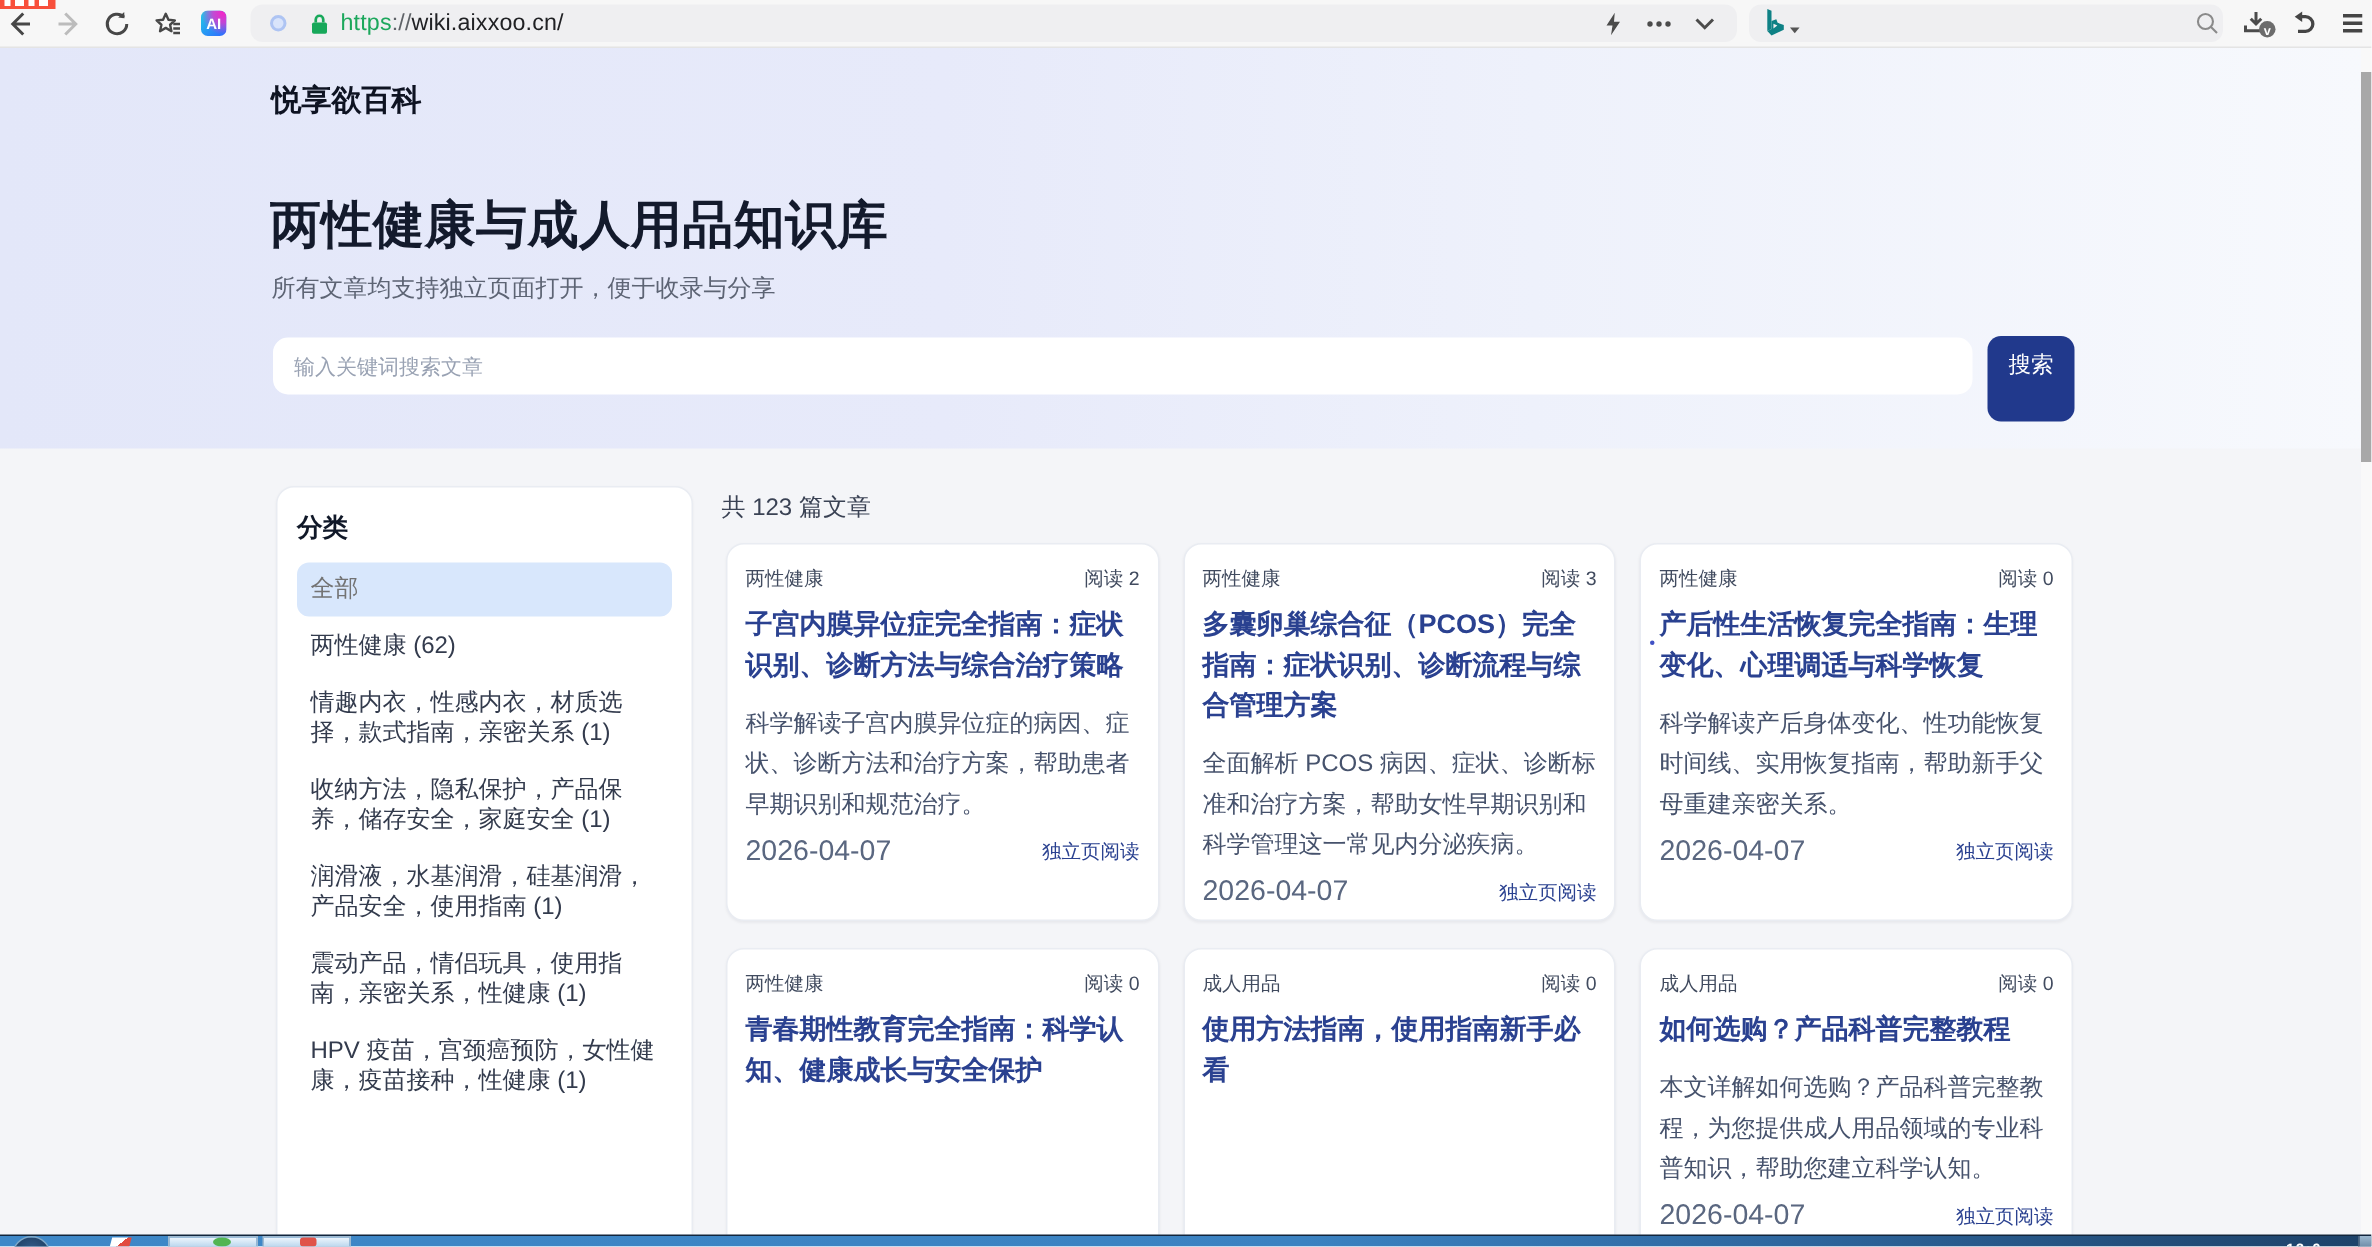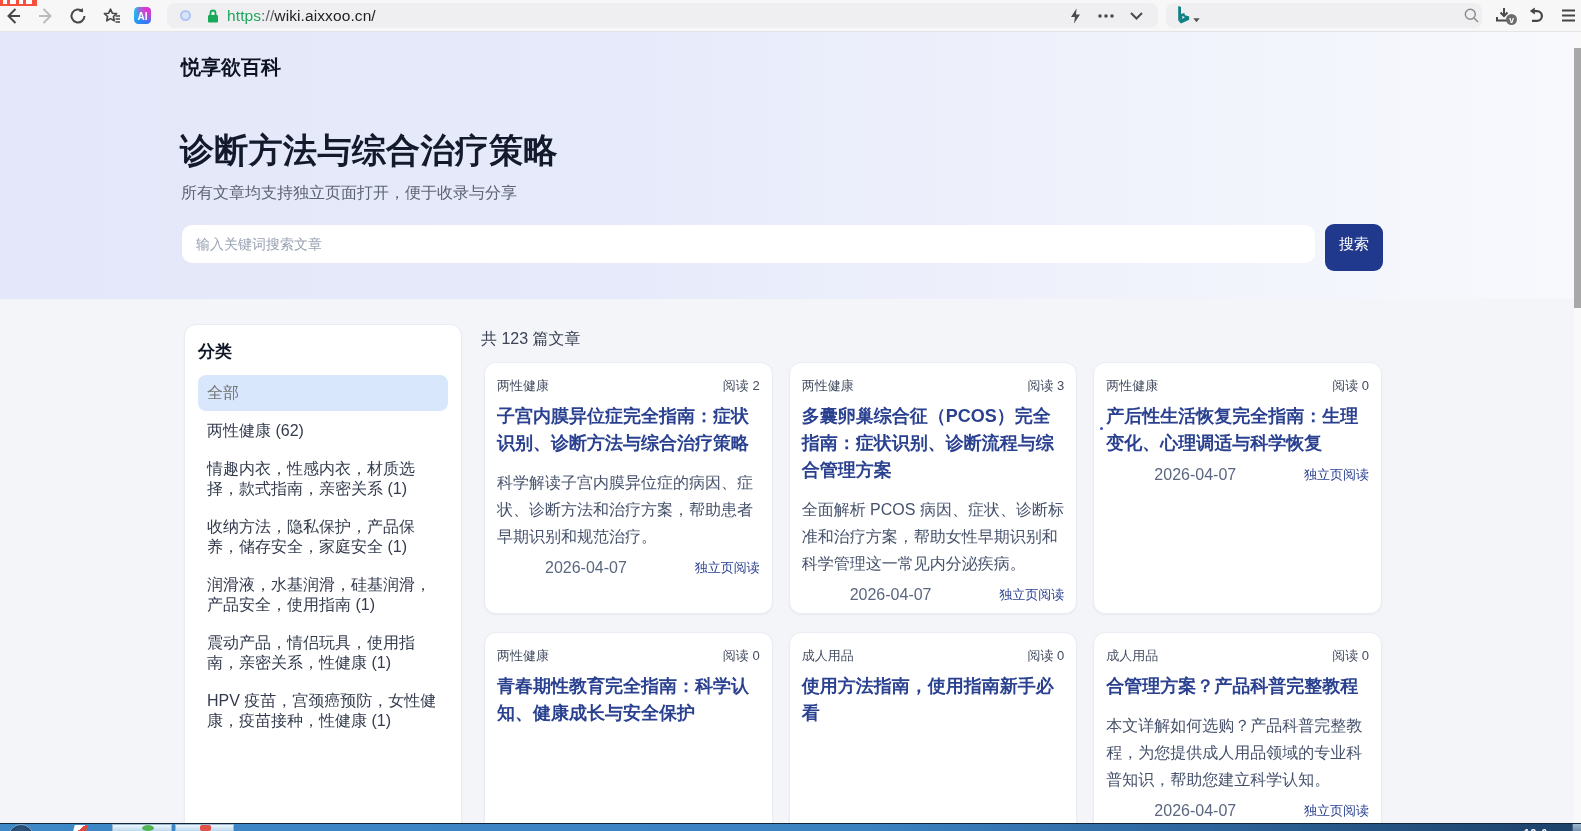--- a/index.html
+++ b/index.html
@@ -20,59 +20,59 @@
 
   
   .page { position:absolute; left:0; top:32px; width:1574px; height:791px; background:#f4f5f8; overflow:hidden; }
   .hero { position:absolute; left:0; top:0; width:1574px; height:267px;
           background:linear-gradient(90deg,#e3e7f9 0%,#e7eafa 40%,#eef1fb 65%,#f7f9fd 100%); }
   .brand { position:absolute; left:181px; top:21px; font-size:20px; font-weight:700; color:#0e1322; line-height:29px;}
   .h1 { position:absolute; left:180px; top:93px; font-size:34px; font-weight:700; color:#131a2c; line-height:50px; letter-spacing:0.35px; }
   .sub { position:absolute; left:181px; top:149px; font-size:16px; color:#5d6474; line-height:24px; }
   .sinput { position:absolute; left:182px; top:193px; width:1133px; height:38px; background:#fff; border-radius:10px; }
   .sinput span { position:absolute; left:14px; top:10px; font-size:14px; color:#99a2b3; line-height:19px; }
-  .sbtn { position:absolute; left:1325px; top:192px; width:58px; height:47px; background:#21398c; border-radius:9px;
+  .sbtn { position:absolute; left:1325px; top:192px; width:58px; height:57px; background:#21398c; border-radius:9px;
           color:#fff; font-size:15px; text-align:center; line-height:40px; }
 
   
   .side { position:absolute; left:184px; top:292px; width:278px; height:560px; background:#fff;
           border:1px solid #e9ecf2; border-radius:12px; padding:13px; box-shadow:0 1px 2px rgba(16,24,40,.05); }
   .side h3 { font-size:17px; font-weight:700; color:#101828; line-height:28px; }
   .cat { font-size:16px; color:#333b4d; line-height:20px; padding:8px 9px; margin-top:2px; border-radius:8px; }
   .cat.on { background:#d8e7fc; color:#737373; margin-top:9px; }
 
   
   .count { position:absolute; left:481px; top:295px; font-size:16px; color:#3a4254; line-height:23px; }
   .grid { position:absolute; left:484px; top:330px; width:898px; display:grid;
           grid-template-columns:repeat(3,1fr); gap:18px 16px; grid-auto-rows:252px; }
   .card { background:#fff; border:1px solid #e9ecf2; border-radius:12px; padding:13px 12px; overflow:hidden; box-shadow:0 1px 2px rgba(16,24,40,.05); }
   .trow { display:flex; justify-content:space-between; font-size:13px; color:#414b5f; line-height:19px; }
   .card h2 { margin-top:8px; font-size:18px; font-weight:700; color:#2a4190; line-height:27px; }
   .card p { margin-top:12px; font-size:16px; color:#46526c; line-height:27px; }
   .frow { display:flex; justify-content:space-between; margin-top:8px; font-size:13px; line-height:19px; color:#5a6780; }
-  .frow .dt { font-size:16px;margin-left:48px; }
+  .frow .dt { font-size:19px; }
   .frow .lk { color:#2a4190; }
 
   
   .sbar { position:absolute; left:1574px; top:32px; width:7px; height:791px; background:#f9f9f9; }
   .sbar .thumb { position:absolute; left:0; top:16px; width:7px; height:260px; background:#a8a8a8; }
   .sbar .ar { position:absolute; left:0; width:0; height:0; border-left:3.5px solid transparent; border-right:3.5px solid transparent; }
 
   
   .task { position:absolute; left:0; top:823px; width:1581px; height:8px;
           background:linear-gradient(90deg,#3e88c8 0%,#3b82c1 55%,#2e679f 75%,#234f7c 90%,#1d4269 100%);
           border-top:1px solid #11253c; }
 </style>
 </head>
 <body>
 
 <div class="page">
   <div class="hero"></div>
   <div class="brand">悦享欲百科</div>
-  <div class="h1">诊断方法与综合治疗策略</div>
+  <div class="h1">两性健康与成人用品知识库</div>
   <div class="sub">所有文章均支持独立页面打开，便于收录与分享</div>
   <div class="sinput">
       <span>输入关键词搜索文章</span>
     </div>
   <div class="sbtn">搜索</div>
 
   <div class="side">
     <h3>分类</h3>
     <div class="cat on">全部</div>
     <div class="cat">两性健康 (62)</div>
@@ -108,20 +108,21 @@
           <span class="dt">2026-04-07</span>
           <span class="lk">独立页阅读</span>
         </div>
     </div>
     <div class="card">
       <div class="trow">
           <span>两性健康</span>
           <span>阅读 0</span>
         </div>
       <h2 style="position:relative">产后性生活恢复完全指南：生理<br>变化、心理调适与科学恢复<i style="position:absolute;left:-6px;top:24px;width:3px;height:3px;border-radius:50%;background:#4152c5"></i></h2>
+      <p>科学解读产后身体变化、性功能恢复<br>时间线、实用恢复指南，帮助新手父<br>母重建亲密关系。</p>
       <div class="frow">
           <span class="dt">2026-04-07</span>
           <span class="lk">独立页阅读</span>
         </div>
     </div>
     <div class="card">
       <div class="trow">
           <span>两性健康</span>
           <span>阅读 0</span>
         </div>
@@ -134,21 +135,21 @@
           <span>阅读 0</span>
         </div>
       <h2>使用方法指南，使用指南新手必<br>看</h2>
 
     </div>
     <div class="card">
       <div class="trow">
           <span>成人用品</span>
           <span>阅读 0</span>
         </div>
-      <h2>合管理方案？产品科普完整教程</h2>
+      <h2>如何选购？产品科普完整教程</h2>
       <p>本文详解如何选购？产品科普完整教<br>程，为您提供成人用品领域的专业科<br>普知识，帮助您建立科学认知。</p>
       <div class="frow">
           <span class="dt">2026-04-07</span>
           <span class="lk">独立页阅读</span>
         </div>
     </div>
   </div>
 </div>
 <div class="sbar">
   <svg class="ar" style="top:2px" width="7" height="8" viewBox="0 0 7 8">

